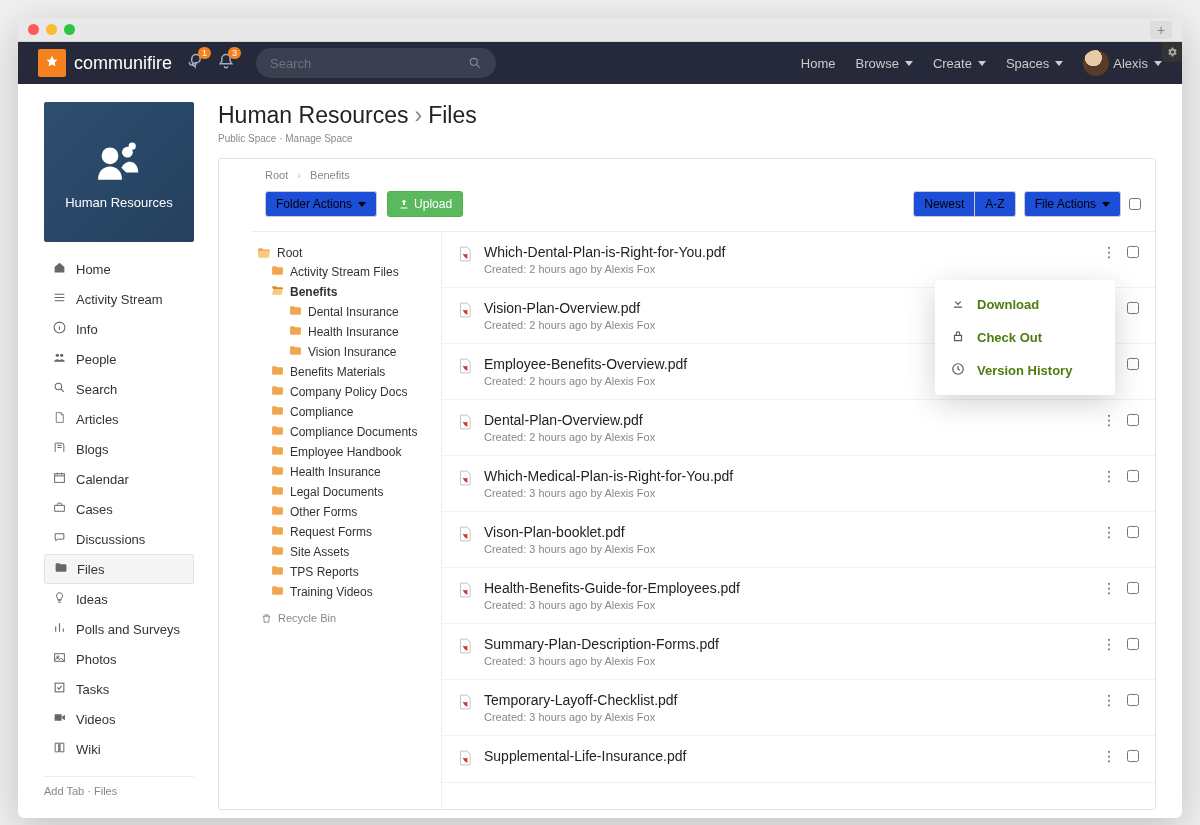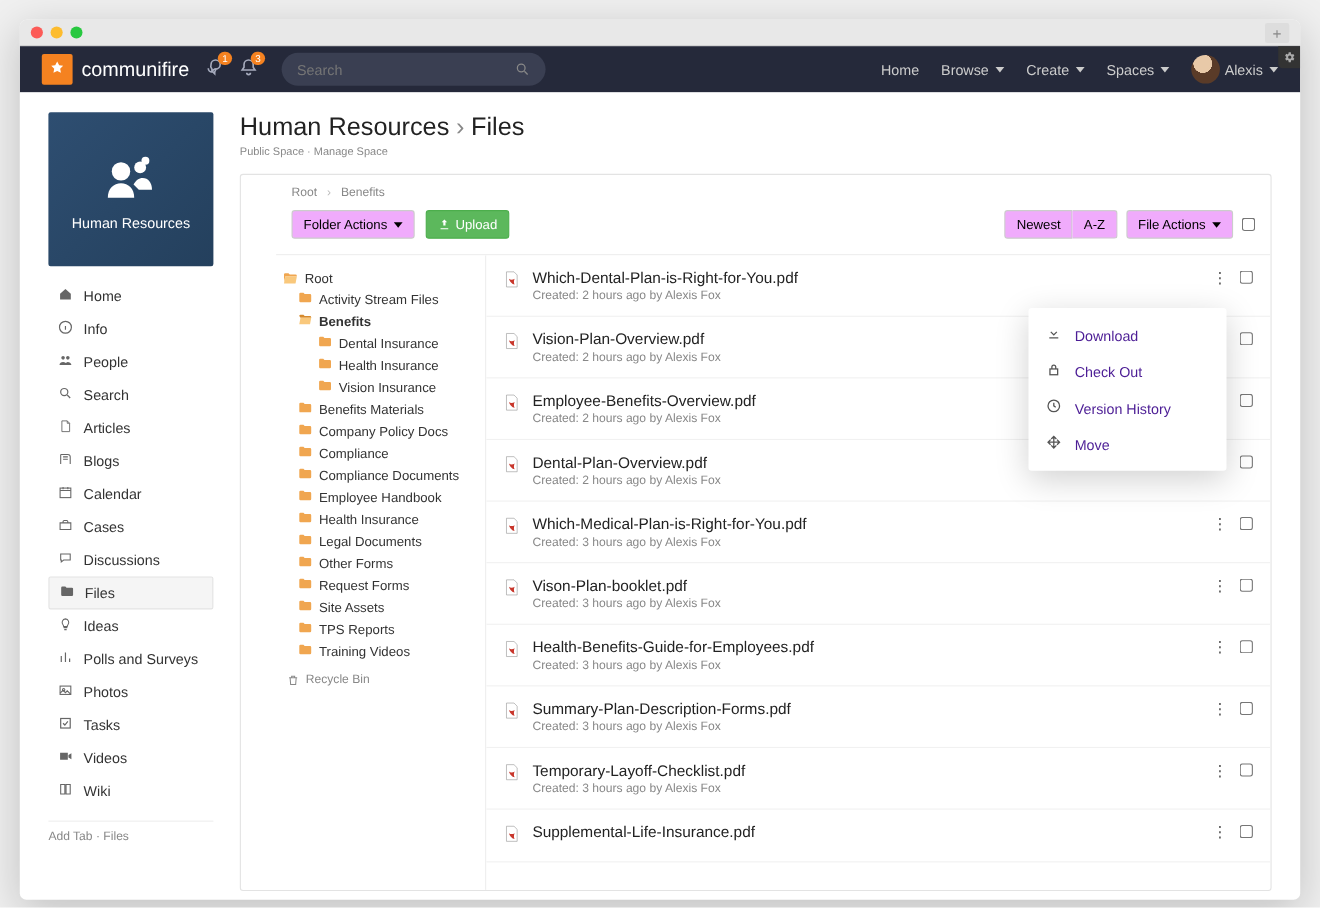--- a/index.html
+++ b/index.html
@@ -34,21 +34,21 @@
   .side-footer { font-size: 11px; color:#888; border-top:1px solid #eee; padding-top:8px; margin-top:12px;}
   .main-col { flex:1; margin-left: 24px; display:flex; flex-direction:column;}
   .page-title { font-size: 23px; font-weight: 400; color:#222;}
   .crumb-sep { color:#888; margin:0 6px;}
   .page-sub { font-size: 10px; color:#888; margin-top:4px;}
   .panel { border:1px solid #e3e3e3; border-radius:3px; margin-top:14px; flex:1; display:flex; flex-direction:column; overflow:hidden;padding-left:32px;}
   .panel-top { padding: 10px 14px 14px 14px; border-bottom:1px solid #eee;}
   .breadcrumb-small { font-size:11px; color:#888;}
   .breadcrumb-small .sep { margin:0 6px; color:#bbb;}
   .toolbar { display:flex; align-items:center; gap:10px; margin-top:10px;}
-  .btn { border:1px solid #ccc; border-radius:3px; background:#f0abfc; font-size:12px; padding: 5px 10px; cursor:pointer; display:flex; align-items:center; gap:4px;}
+  .btn { border:1px solid #ccc; border-radius:3px; background:#1d4ed8; font-size:12px; padding: 5px 10px; cursor:pointer; display:flex; align-items:center; gap:4px;}
   .btn.green { background:#5cb85c; color:#fff; border-color:#4cae4c;}
   .chk-sm { width:12px; height:12px;}
   .toolbar-right { margin-left:auto; display:flex; align-items:center; gap:8px;}
   .btn-group { display:flex;}
   .btn-group .btn { border-radius:0;}
   .btn-group .btn:first-child { border-radius:3px 0 0 3px;}
   .btn-group .btn:last-child { border-radius:0 3px 3px 0; border-left:none;}
   .panel-body { flex:1; display:flex; overflow:hidden;}
   .tree-col { width:190px; padding:12px 6px; font-size:12px; color:#333; overflow:auto;}
   .tree-root { display:flex; align-items:center; gap:6px; padding:2px 0;}
@@ -61,21 +61,21 @@
   .recycle { font-size:11px; color:#888; padding:10px 0 0 4px; display:flex; align-items:center; gap:6px;}
   .file-list { flex:1; border-left:1px solid #eee; overflow:auto; position:relative;}
   .file-row { display:flex; align-items:flex-start; padding: 12px 16px; border-bottom:1px solid #f1f1f1; gap:12px;}
   .pdf-ico { width:14px; margin-top:2px; color:#c8362b;}
   .file-info { flex:1;}
   .file-name { font-size:14px; color:#222;}
   .file-meta { font-size:11px; color:#888; margin-top:3px;}
   .row-actions { display:flex; align-items:center; gap:12px;}
   .kebab { color:#555; cursor:pointer; font-size:14px; letter-spacing:-1px;}
   .context-menu { position:absolute; top:48px; right:40px; background:#fff; border-radius:3px; box-shadow:0 8px 30px rgba(0,0,0,0.18); width:180px; padding:8px 0; font-size:13px; z-index:50;}
-  .ctx-item { display:flex; align-items:flex-end; gap:12px; padding:8px 16px; color:#4c1d95; cursor:pointer;}
+  .ctx-item { display:flex; align-items:center; gap:12px; padding:8px 16px; color:#4d7c0f; cursor:pointer;font-weight:bold;}
   .ctx-ico { width:14px; color:#555; text-align:center;}
   svg { flex-shrink:0;}
 </style>
 </head>
 <body>
 
 <div class="window" style="height:800px;">
   <div class="title-bar">
     <div class="traffic">
       <span class="t-red"></span>
@@ -147,20 +147,26 @@
       </div>
 
       <div class="side-nav" id="side-nav">
           <div class="sn-item">
             <span class="sn-icon"><svg width="13" height="13" viewBox="0 0 24 24" fill="currentColor">
                 <path d="M3 11l9-8 9 8v10H3z"></path>
               </svg></span>
             <span>Home</span>
           </div>
           <div class="sn-item">
+            <span class="sn-icon"><svg width="13" height="13" viewBox="0 0 24 24" fill="none" stroke="currentColor" stroke-width="2">
+                <path d="M3 6h18M3 12h18M3 18h18"></path>
+              </svg></span>
+            <span>Activity Stream</span>
+          </div>
+          <div class="sn-item">
             <span class="sn-icon"><svg width="13" height="13" viewBox="0 0 24 24" fill="currentColor">
                 <circle cx="12" cy="12" r="10" fill="none" stroke="currentColor" stroke-width="2"></circle>
                 <path d="M12 10v6M12 7h.01" stroke="currentColor" stroke-width="2"></path>
               </svg></span>
             <span>Info</span>
           </div>
           <div class="sn-item">
             <span class="sn-icon"><svg width="13" height="13" viewBox="0 0 24 24" fill="currentColor">
                 <circle cx="8" cy="8" r="3"></circle>
                 <circle cx="16" cy="8" r="3"></circle>
@@ -433,26 +439,20 @@
                     </svg></span>
                   <span>Check Out</span>
                 </div>
                 <div class="ctx-item">
                   <span class="ctx-ico"><svg width="14" height="14" viewBox="0 0 24 24" fill="none" stroke="currentColor" stroke-width="2">
                       <circle cx="12" cy="12" r="9"></circle>
                       <path d="M12 7v5l3 2"></path>
                     </svg></span>
                   <span>Version History</span>
                 </div>
-                <div class="ctx-item">
-                  <span class="ctx-ico"><svg width="14" height="14" viewBox="0 0 24 24" fill="none" stroke="currentColor" stroke-width="2">
-                      <path d="M12 3v18M3 12h18M7 8l-4 4 4 4M17 8l4 4-4 4M8 7l4-4 4 4M8 17l4 4 4-4"></path>
-                    </svg></span>
-                  <span>Move</span>
-                </div>
               </div>
           <div class="file-row">
                 <span class="pdf-ico"><svg width="14" height="16" viewBox="0 0 24 28">
                     <path fill="#fff" stroke="#999" d="M4 2h12l5 5v19H4z"></path>
                     <path fill="#c8362b" d="M8 13c1 4 5 9 9 9-2-3-1-7 0-9-3 2-7 2-9 0z"></path>
                   </svg></span>
                 <div class="file-info">
                   <div class="file-name">Which-Dental-Plan-is-Right-for-You.pdf</div>
                   <div class="file-meta">Created: 2 hours ago by Alexis Fox</div>
                 </div>

